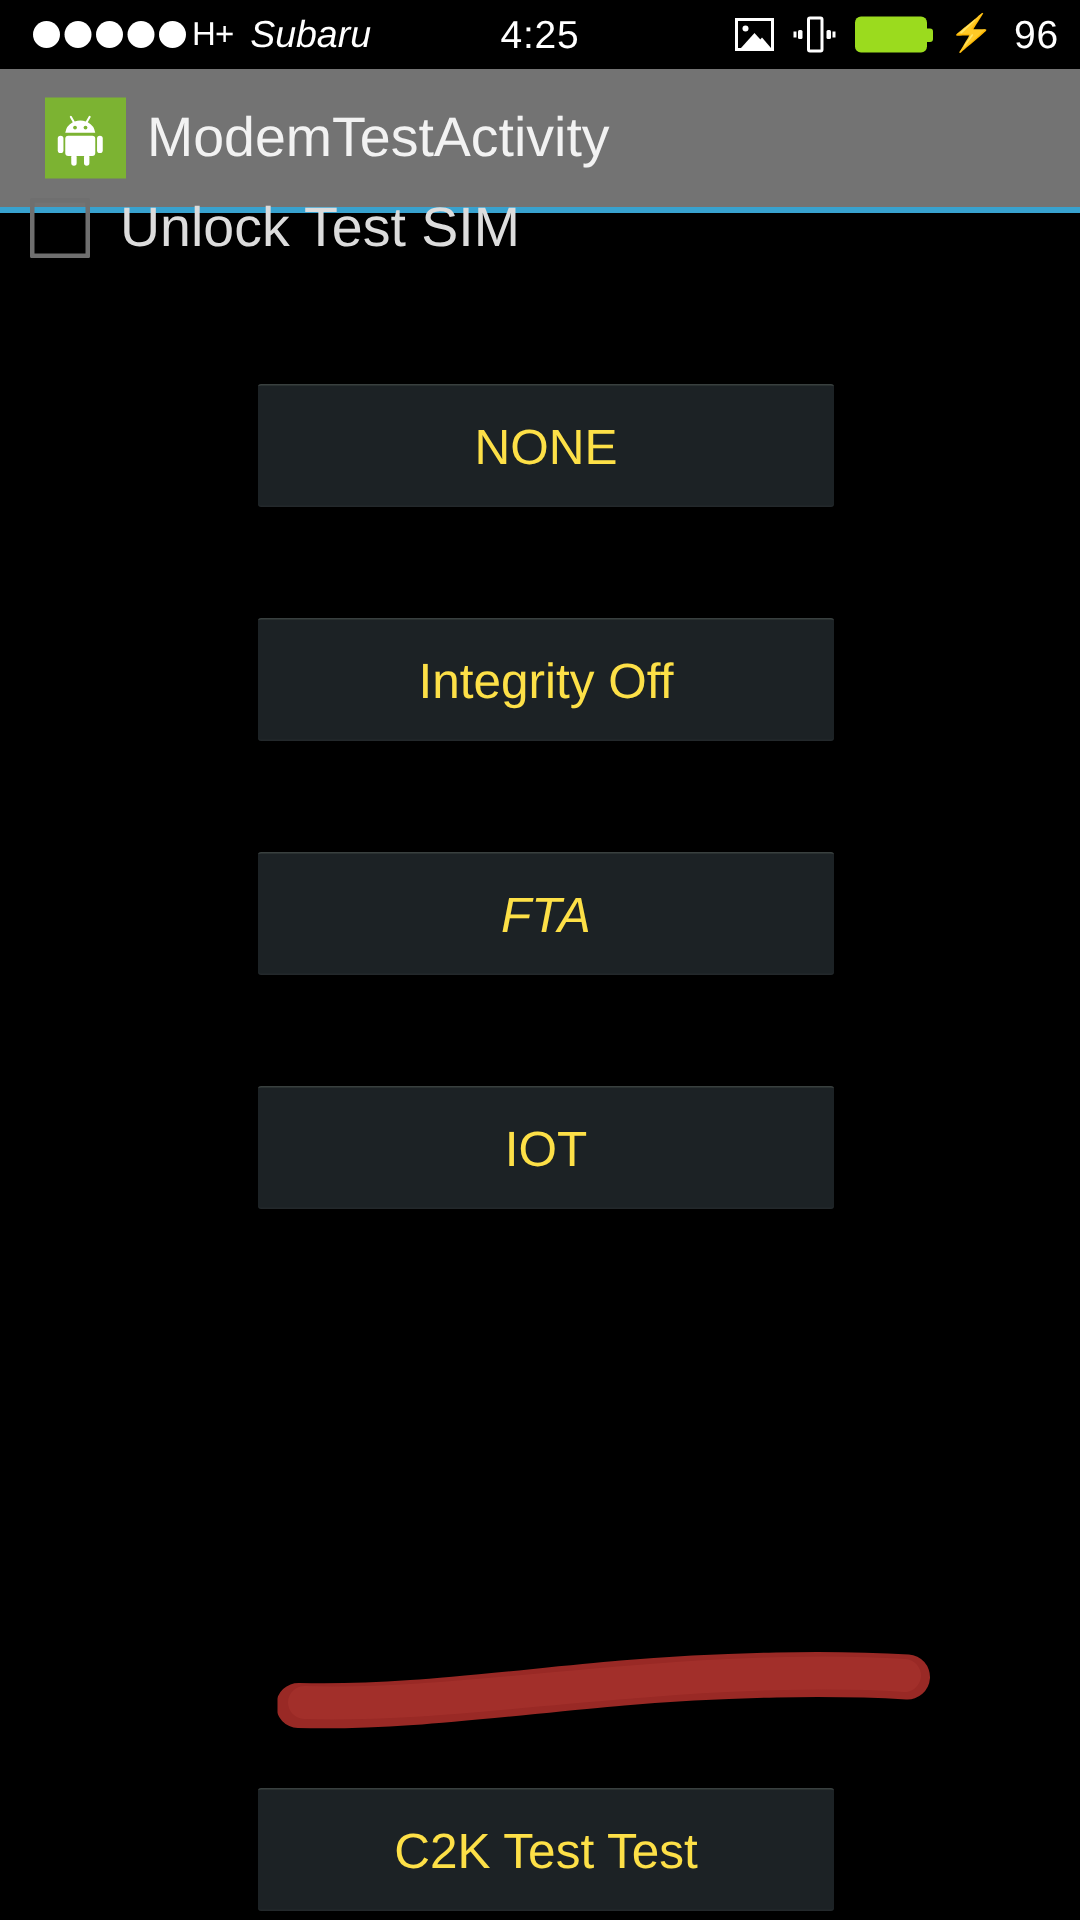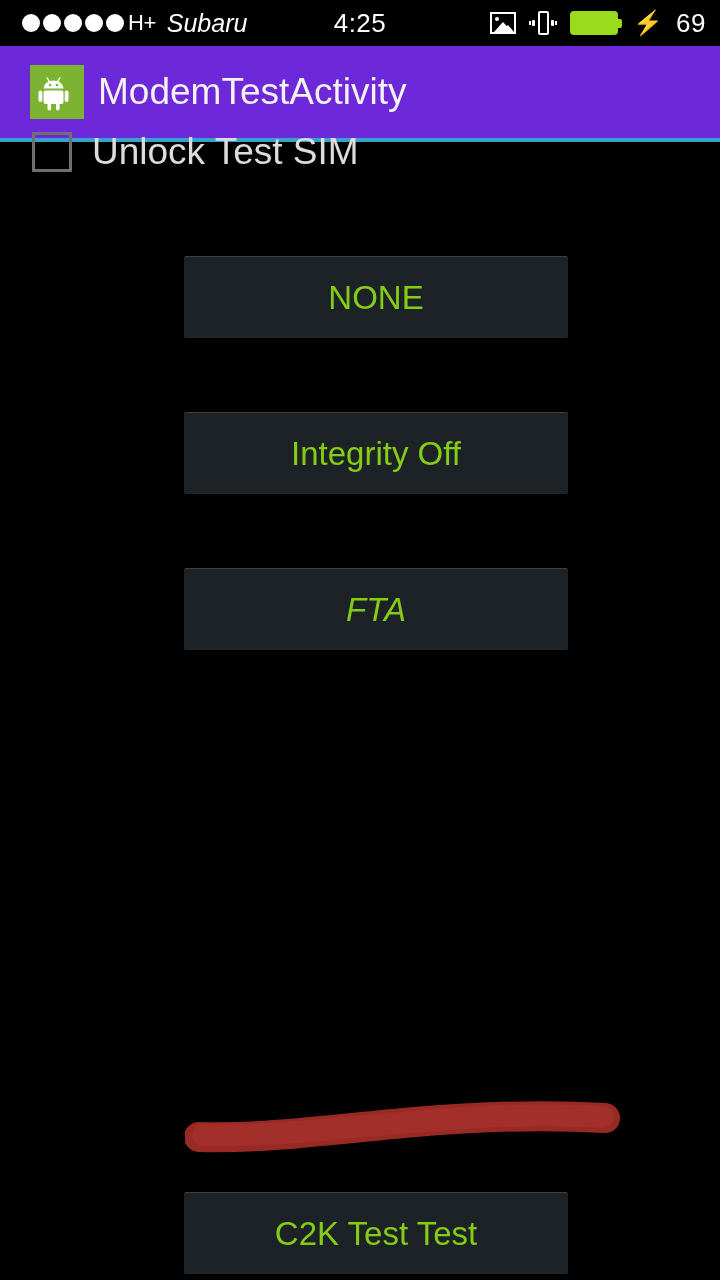--- a/index.html
+++ b/index.html
@@ -65,58 +65,58 @@
   .batt .tip {
     position:absolute; right:0; top:8px; width:5px; height:9px;
     background:#9bdb1e; border-radius:0 2px 2px 0;
   }
   .bolt { font-size:24px; line-height:1; margin-left:-2px; }
   #batt-pct { font-size:26px; letter-spacing:0.5px; }
 
   
   #title-bar {
     position:absolute; left:0; top:46px; width:720px; height:92px;
-    background:#6d28d9; display:flex; align-items:center;
+    background:#737373; display:flex; align-items:center;
   }
   #app-icon {
     width:54px; height:54px; margin-left:30px;
     background:#7cb332; position:relative; flex:none;
   }
   #app-icon svg { position:absolute; left:7px; top:7px; }
   #app-title {
     margin-left:14px; color:#f2f2f2;
     font-size:37px; font-weight:400; letter-spacing:0px;
   }
   #title-rule {
     position:absolute; left:0; top:138px; width:720px; height:4px;
     background:#38a2cf;
   }
 
   
-  #content { position:absolute; left:16px; top:142px; width:696px; height:1138px; background:#000; }
+  #content { position:absolute; left:4px; top:142px; width:696px; height:1138px; background:#000; }
 
   #checkbox-row {
     position:absolute; left:0; top:-20px; width:720px; height:60px;
     display:flex; align-items:center;
   }
   #chk-box {
     width:40px; height:40px; margin-left:16px; flex:none;
     border:3px solid #6f6f6f; background:transparent; border-radius:1px;
   }
   #chk-label {
     margin-left:20px; color:#dcdcdc; font-size:37px; letter-spacing:0px;
   }
 
   .btn {
     position:absolute; left:168px; width:384px; height:82px;
     background:#1c2225;
     border:none;
     border-top:1px solid #39403f;
     border-radius:2px;
-    color:#84cc16; font-size:33px; font-family:"Liberation Sans", sans-serif;
+    color:#fde047; font-size:33px; font-family:"Liberation Sans", sans-serif;
     display:flex; align-items:center; justify-content:center;
     letter-spacing:0px;
     box-shadow:inset 0 -1px 0 rgba(255,255,255,0.03);
   }
 
   
   #annotation {
     position:absolute; left:185px; top:1095px;
     width:445px; height:60px; pointer-events:none;
   }
@@ -153,21 +153,21 @@
           <span class="w2 wl2"></span>
         <span class="phone"></span>
         <span class="w wr"></span>
           <span class="w2 wr2"></span>
       </span>
       <span class="batt">
         <span class="body"></span>
           <span class="tip"></span>
       </span>
       <span class="bolt">⚡</span>
-      <span id="batt-pct">69</span>
+      <span id="batt-pct">96</span>
     </div>
   </div>
 
   <div id="title-bar">
     <span id="app-icon">
       <svg width="40" height="40" viewBox="0 0 40 40" aria-hidden="true">
         <g fill="#ffffff">
           <path d="M11.5 9.5 L9.6 6.2 a0.7 0.7 0 0 1 1.2 -0.7 L12.8 9 a12 12 0 0 1 7.4 0 L22.2 5.5 a0.7 0.7 0 0 1 1.2 0.7 L21.5 9.5 A9.5 9.5 0 0 1 26.5 16.5 L6.5 16.5 A9.5 9.5 0 0 1 11.5 9.5 Z"></path>
           <circle cx="13" cy="13" r="1.25" fill="#7cb332"></circle>
           <circle cx="20" cy="13" r="1.25" fill="#7cb332"></circle>
@@ -186,20 +186,21 @@
   <div id="content">
 
     <div id="checkbox-row">
       <span id="chk-box"></span>
       <span id="chk-label">Unlock Test SIM</span>
     </div>
 
     <button class="btn" style="top:114px;">NONE</button>
     <button class="btn" style="top:270px;text-align:center;">Integrity Off</button>
     <button class="btn" style="top:426px;font-style:italic;">FTA</button>
+    <button class="btn" style="top:582px;">IOT</button>
     <button class="btn" style="top:1050px;">C2K Test Test</button>
   </div>
 
   <svg id="annotation" viewBox="0 0 445 60">
     <path d="M14 42 C 80 44, 150 34, 230 27 C 300 21, 370 20, 420 23" stroke="#9e2a26" stroke-width="30" stroke-linecap="round" fill="none" opacity="0.97"></path>
     <path d="M18 40 C 90 42, 160 32, 240 26 C 310 20, 375 19, 418 22" stroke="#a3302b" stroke-width="22" stroke-linecap="round" fill="none" opacity="0.85"></path>
   </svg>
 
 </div>
 

